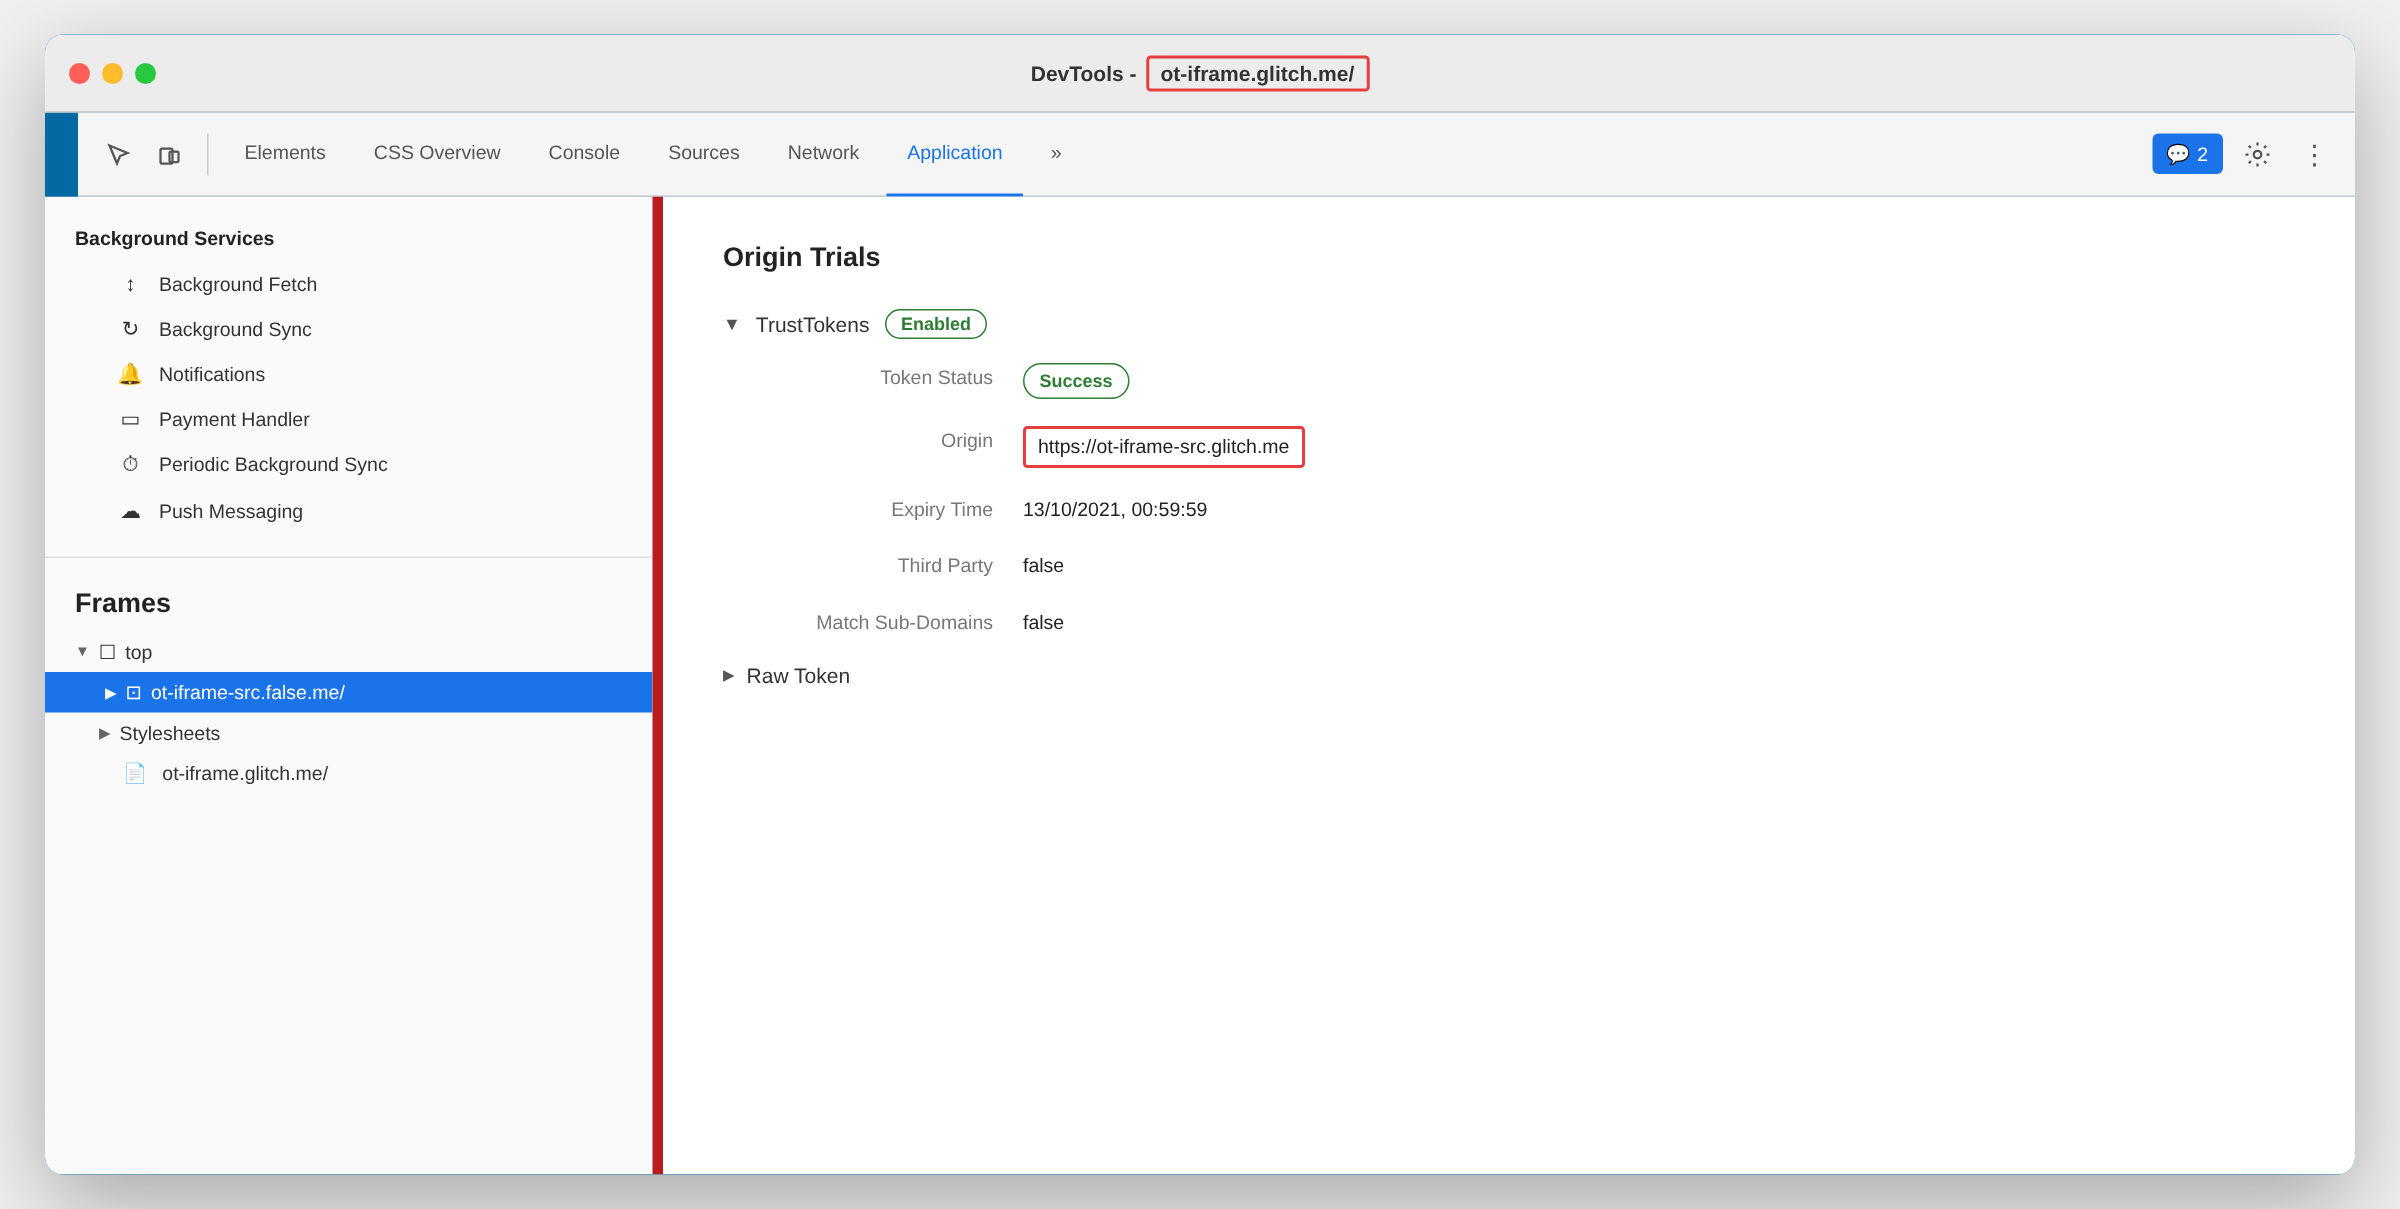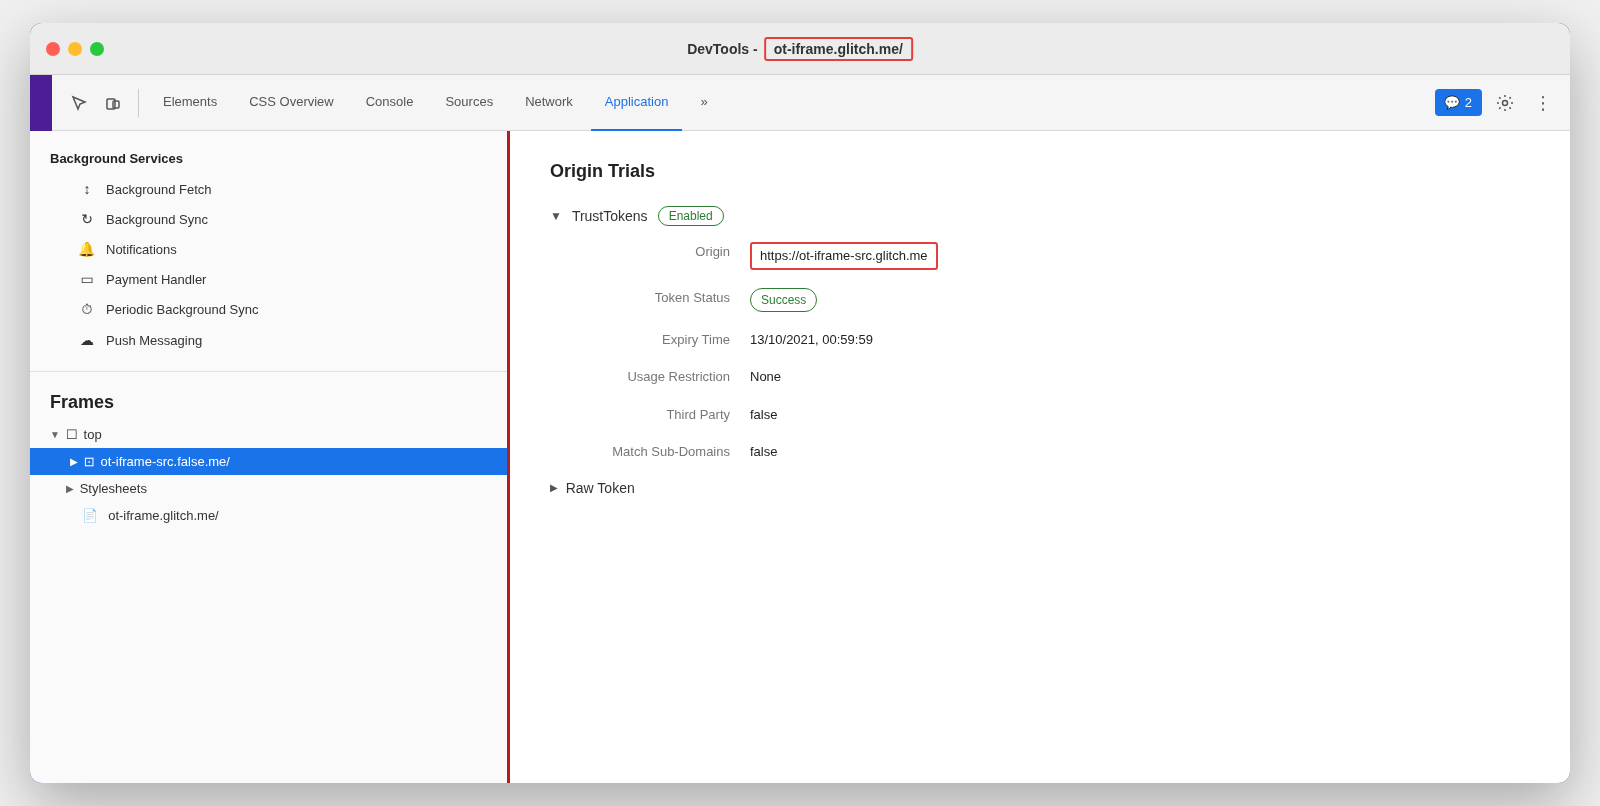--- a/index.html
+++ b/index.html
@@ -7,21 +7,21 @@
       font-family: -apple-system, BlinkMacSystemFont, 'Helvetica Neue', Arial, sans-serif;
       background: #f0f0f0;
       display: flex;
       justify-content: center;
       align-items: center;
       min-height: 100vh;
     }
     .window {
       width: 1540px;
       height: 760px;
-      background: #4c1d95;
+      background: #0369a1;
       border-radius: 12px;
       box-shadow: 0 20px 60px rgba(0,0,0,0.3);
       overflow: hidden;
       display: flex;
       flex-direction: column;
     }
     
     .titlebar {
       background: #ececec;
       height: 52px;
@@ -145,23 +145,23 @@
       font-size: 18px;
     }
     
     .main {
       display: flex;
       flex: 1;
       overflow: hidden;
     }
     
     .sidebar {
-      width: 480px;
+      width: 412px;
       background: #fafafa;
-      border-right: 3px solid #b91c1c;
+      border-right: 7px solid #b91c1c;
       overflow-y: auto;
       flex-shrink: 0;
     }
     .sidebar-section {
       padding: 16px 0;
       border-bottom: 1px solid #e0e0e0;
     }
     .sidebar-section-title {
       font-size: 13px;
       font-weight: 600;
@@ -250,21 +250,21 @@
       color: #333;
     }
     .badge {
       display: inline-flex;
       align-items: center;
       border: 1px solid #2d7d32;
       border-radius: 12px;
       padding: 2px 10px;
       font-size: 12px;
       color: #2d7d32;
-      font-weight: 400;
+      font-weight: 700;
     }
     .badge.success {
       border-color: #2d7d32;
       color: #2d7d32;
     }
     .detail-row {
       display: flex;
       align-items: flex-start;
       margin-bottom: 18px;
     }
@@ -437,40 +437,36 @@
 
       <div class="trial-section">
         <div class="trial-header">
           <span class="trial-arrow">▼</span>
           <span class="trial-name">TrustTokens</span>
           <span class="badge">Enabled</span>
         </div>
 
         <div>
           <div class="detail-row">
-            <div class="detail-label">Origin</div>
-            <div class="detail-value highlighted">https://ot-iframe-src.glitch.me</div>
-          </div>
-
-          <div class="detail-row">
             <div class="detail-label">Token Status</div>
             <div class="detail-value">
               <span class="badge success">Success</span>
             </div>
           </div>
 
           <div class="detail-row">
+            <div class="detail-label">Origin</div>
+            <div class="detail-value highlighted">https://ot-iframe-src.glitch.me</div>
+          </div>
+
+          <div class="detail-row">
             <div class="detail-label">Expiry Time</div>
             <div class="detail-value">13/10/2021, 00:59:59</div>
           </div>
 
-          <div class="detail-row">
-            <div class="detail-label">Usage Restriction</div>
-            <div class="detail-value">None</div>
-          </div>
 
           <div class="detail-row">
             <div class="detail-label">Third Party</div>
             <div class="detail-value">false</div>
           </div>
 
           <div class="detail-row">
             <div class="detail-label">Match Sub-Domains</div>
             <div class="detail-value">false</div>
           </div>

